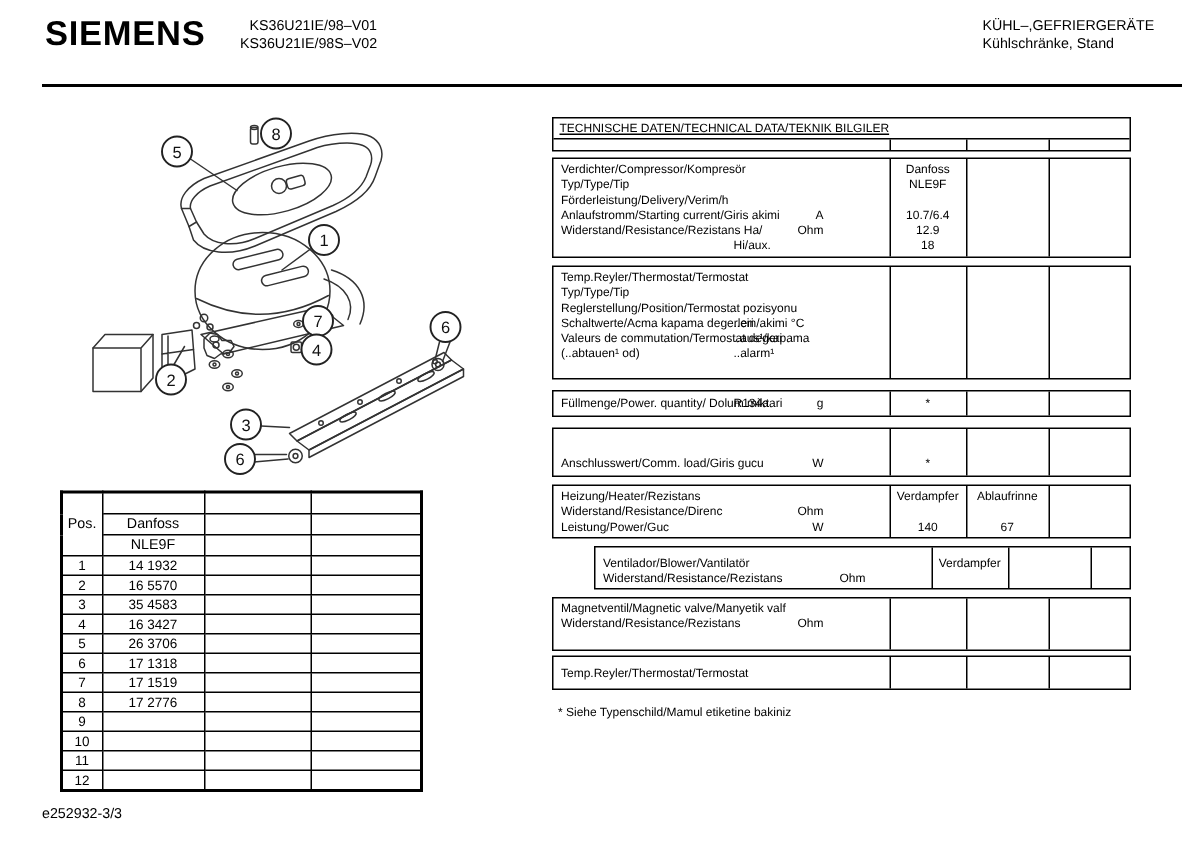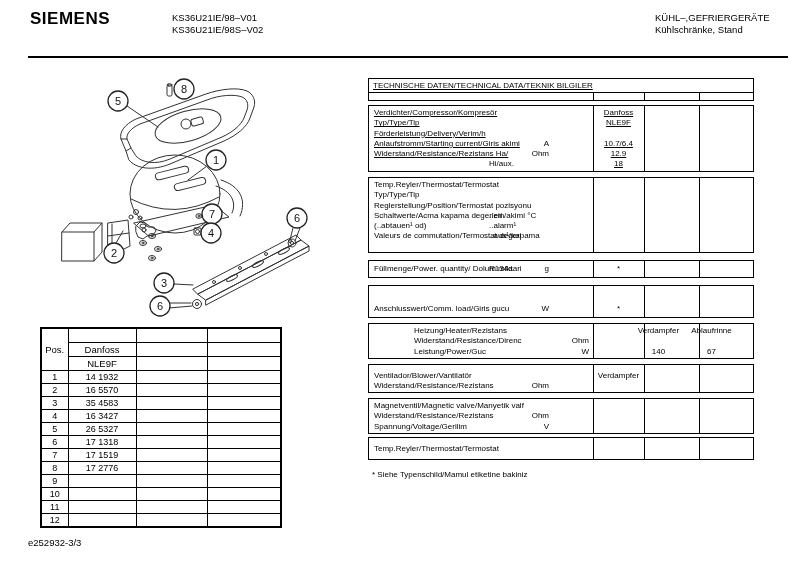--- a/index.html
+++ b/index.html
@@ -1,21 +1,21 @@
 <!DOCTYPE html>
 <html><head>
 <meta charset="utf-8">
 <style>
   html,body{margin:0;padding:0;background:#e8e8e8;}
   .page{position:relative;width:800px;height:566px;background:#fff;overflow:hidden;
         font-family:"Liberation Sans",sans-serif;color:#000;}
 
   
-  .brand{position:absolute;left:30px;top:9px;font-size:17px;font-weight:bold;letter-spacing:.5px;}
-  .models{position:absolute;left:172px;top:12px;font-size:9.5px;line-height:12px;}
+  .brand{position:absolute;left:30px;top:9px;font-size:23px;font-weight:bold;letter-spacing:.5px;}
+  .models{position:absolute;left:160px;top:12px;font-size:9.5px;line-height:12px;text-align:right;}
   .category{position:absolute;left:655px;top:12px;font-size:9.5px;line-height:12px;}
   .hrule{position:absolute;left:28px;top:56px;width:760px;height:2px;background:#000;}
 
   
   svg.diagram{position:absolute;left:0;top:0;}
   svg.diagram .ln{fill:none;stroke:#333;stroke-width:1;stroke-linejoin:round;stroke-linecap:round;}
   svg.diagram circle.callout{fill:#fff;stroke:#222;stroke-width:1.3;}
   svg.diagram text{font-family:"Liberation Sans",sans-serif;font-size:11px;fill:#111;
                    text-anchor:middle;stroke:none;}
 
@@ -34,26 +34,26 @@
   .ttext{height:12px;line-height:12px;padding:1px 0 0 4px;white-space:nowrap;}
   .ttext span{text-decoration:underline;}
   .thdr{position:relative;height:7px;border-top:1px solid #000;}
   .vd{position:absolute;top:0;bottom:0;width:1px;background:#000;}
   .tblock{position:relative;border:1.5px solid #000;}
   .tl{display:grid;grid-template-columns:224px 51px 55px 55px;height:10.3px;line-height:10.3px;}
   .lt{position:relative;padding-left:5px;white-space:nowrap;}
   .lt .n{position:absolute;left:120px;}
   .lt .u{position:absolute;right:44px;}
   .cv{text-align:center;white-space:nowrap;}
-  .b0{margin-top:4px;padding-top:2px;height:63px;text-decoration:underline;}
+  .b0{margin-top:4px;padding-top:2px;height:63px;}
   .b1{margin-top:5px;padding-top:2px;height:72px;}
   .b2{margin-top:7px;padding-top:3px;height:13px;}
   .b3{margin-top:7px;padding-top:18px;height:13px;}
-  .b4{margin-top:5px;padding-top:2px;height:32px;padding-left:40px;}
-  .b5{margin-top:5px;padding-top:6px;height:21px;}
+  .b4{margin-top:5px;padding-top:2px;height:32px;}
+  .b5{margin-top:5px;padding-top:6px;height:21px;margin-left:28px;}
   .b6{margin-top:5px;padding-top:2px;height:32px;}
   .b7{margin-top:3px;padding-top:6px;height:15px;}
   .footnote{margin-top:10px;padding-left:4px;}
 
   
   .docnum{position:absolute;left:28px;top:537px;font-size:9.5px;text-align:right;}
 </style>
 </head>
 <body>
 
@@ -236,21 +236,21 @@
       <td></td>
     </tr>
         <tr>
       <td>4</td>
       <td>16 3427</td>
       <td></td>
       <td></td>
     </tr>
         <tr>
       <td>5</td>
-      <td>26 5327</td>
+      <td>26 3706</td>
       <td></td>
       <td></td>
     </tr>
         <tr>
       <td>6</td>
       <td>17 1318</td>
       <td></td>
       <td></td>
     </tr>
         <tr>
@@ -367,27 +367,27 @@
             <div class="cv"></div>
             <div class="cv"></div>
           </div>
           <div class="tl">
             <div class="lt"><span>Schaltwerte/Acma kapama degerleri</span><span class="n">..ein/akimi °C</span></div>
             <div class="cv"></div>
             <div class="cv"></div>
             <div class="cv"></div>
           </div>
           <div class="tl">
+            <div class="lt"><span>Valeurs de commutation/Termostat degeri</span><span class="n">..aus¹/kapama</span></div>
+            <div class="cv"></div>
+            <div class="cv"></div>
+            <div class="cv"></div>
+          </div>
+          <div class="tl">
             <div class="lt"><span>(..abtauen¹ od)</span><span class="n">..alarm¹</span></div>
-            <div class="cv"></div>
-            <div class="cv"></div>
-            <div class="cv"></div>
-          </div>
-          <div class="tl">
-            <div class="lt"><span>Valeurs de commutation/Termostat degeri</span><span class="n">..aus¹/kapama</span></div>
             <div class="cv"></div>
             <div class="cv"></div>
             <div class="cv"></div>
           </div>
         </div>
         <div class="tblock b2">
           <div class="vd" style="left: 224px;"></div>
           <div class="vd" style="left: 275px;"></div>
           <div class="vd" style="left: 330px;"></div>
           <div class="tl">
@@ -457,26 +457,20 @@
             <div class="cv"></div>
             <div class="cv"></div>
             <div class="cv"></div>
           </div>
           <div class="tl">
             <div class="lt"><span>Widerstand/Resistance/Rezistans</span><span class="u">Ohm</span></div>
             <div class="cv"></div>
             <div class="cv"></div>
             <div class="cv"></div>
           </div>
-          <div class="tl">
-            <div class="lt"><span>Spannung/Voltage/Gerilim</span><span class="u">V</span></div>
-            <div class="cv"></div>
-            <div class="cv"></div>
-            <div class="cv"></div>
-          </div>
         </div>
         <div class="tblock b7">
           <div class="vd" style="left: 224px;"></div>
           <div class="vd" style="left: 275px;"></div>
           <div class="vd" style="left: 330px;"></div>
           <div class="tl">
             <div class="lt"><span>Temp.Reyler/Thermostat/Termostat</span></div>
             <div class="cv"></div>
             <div class="cv"></div>
             <div class="cv"></div>

